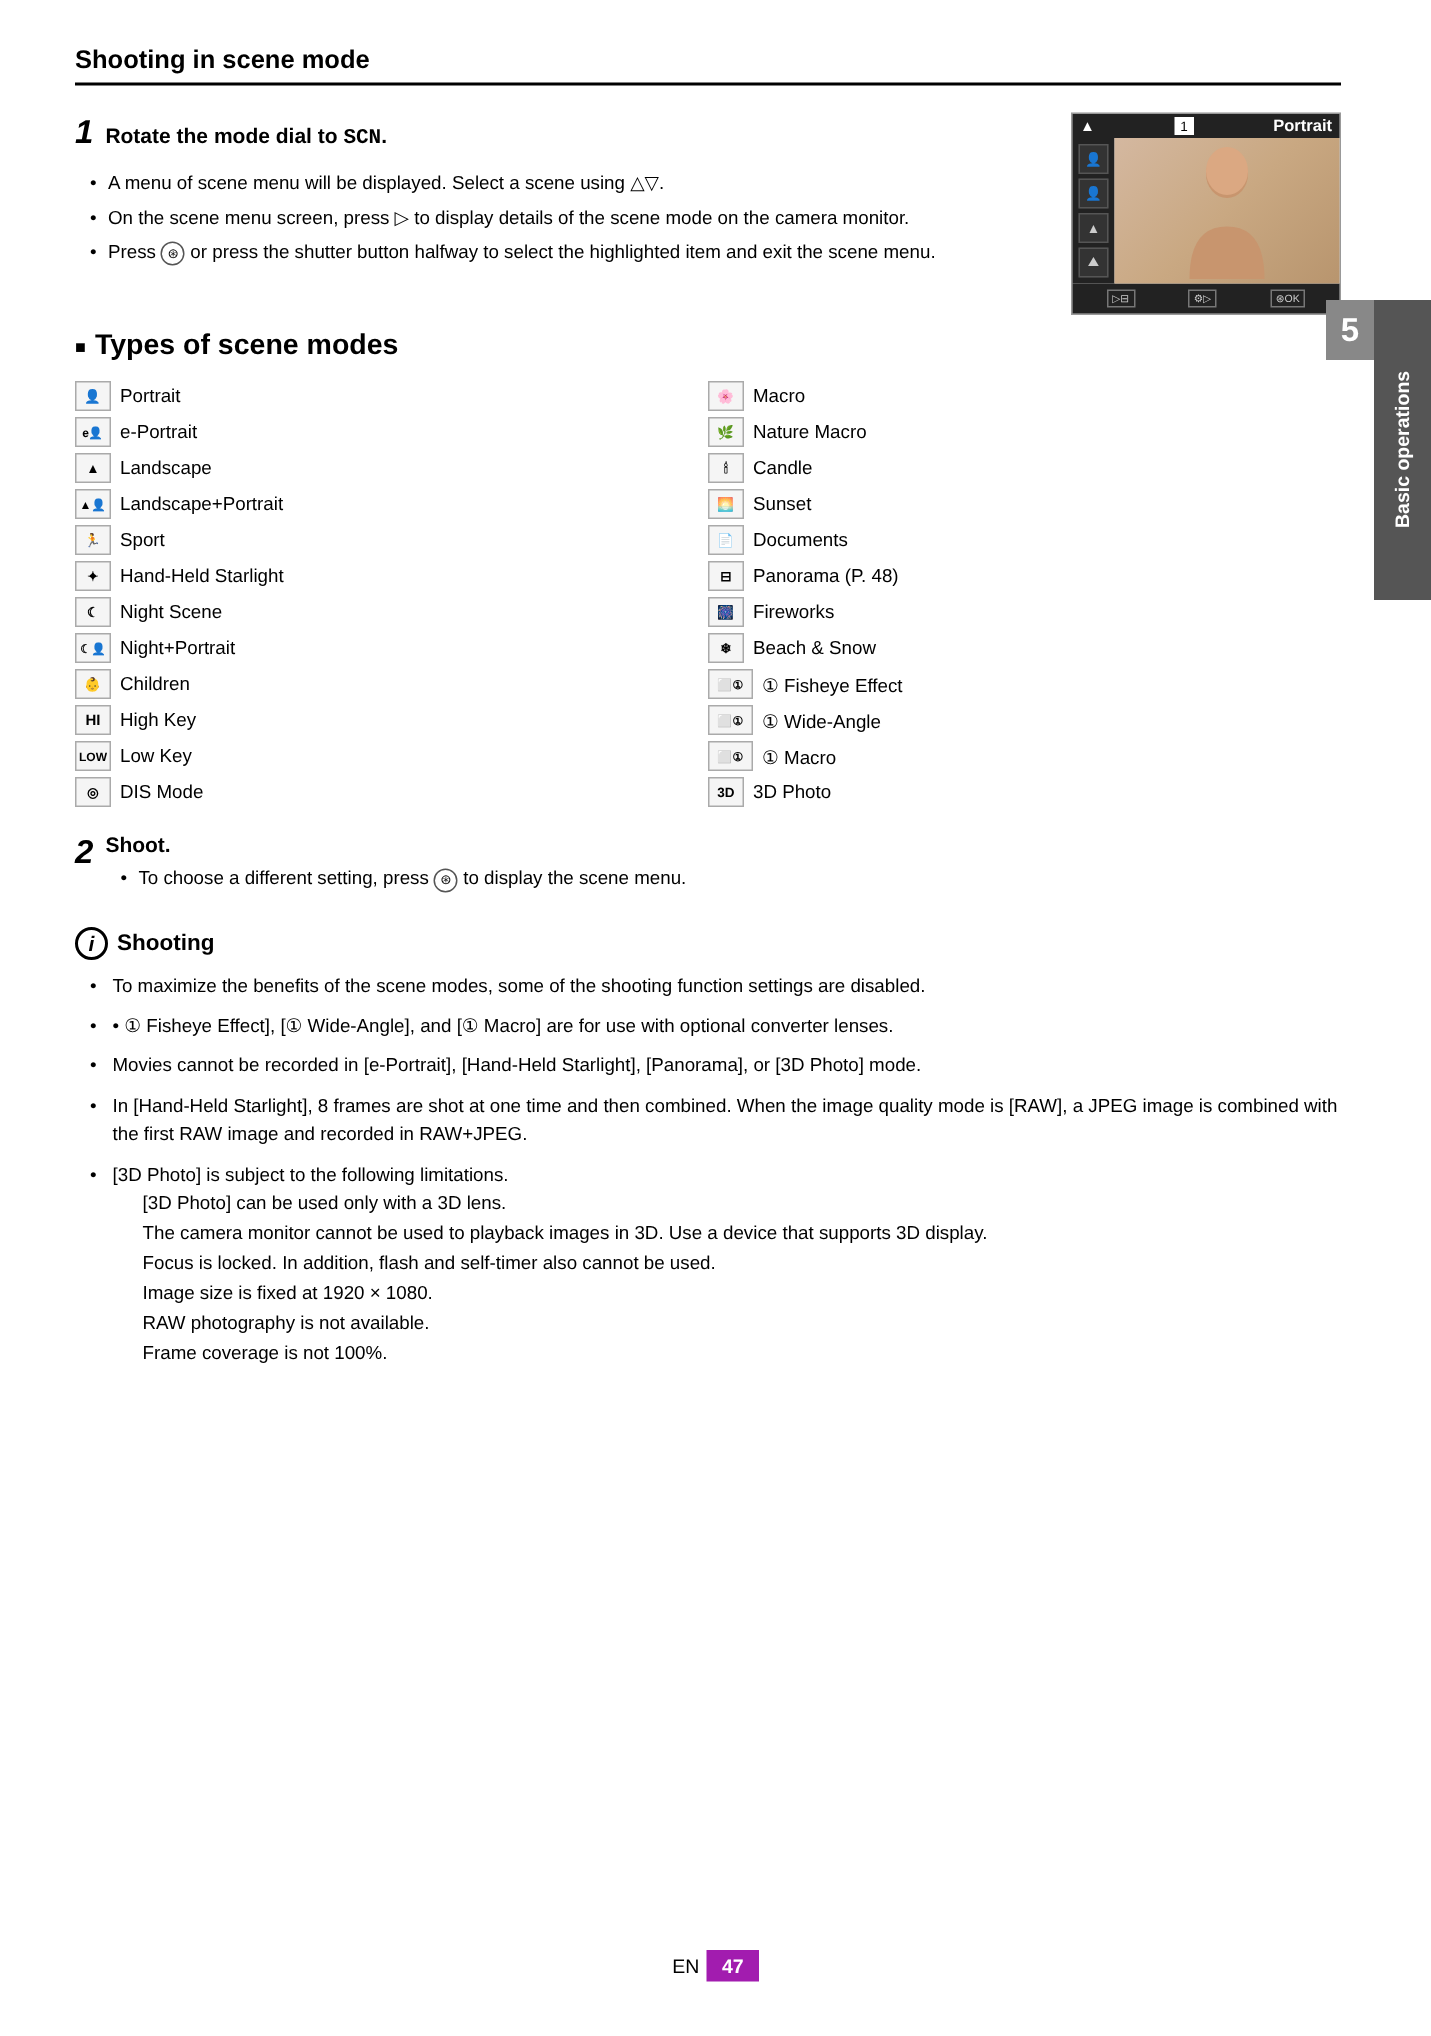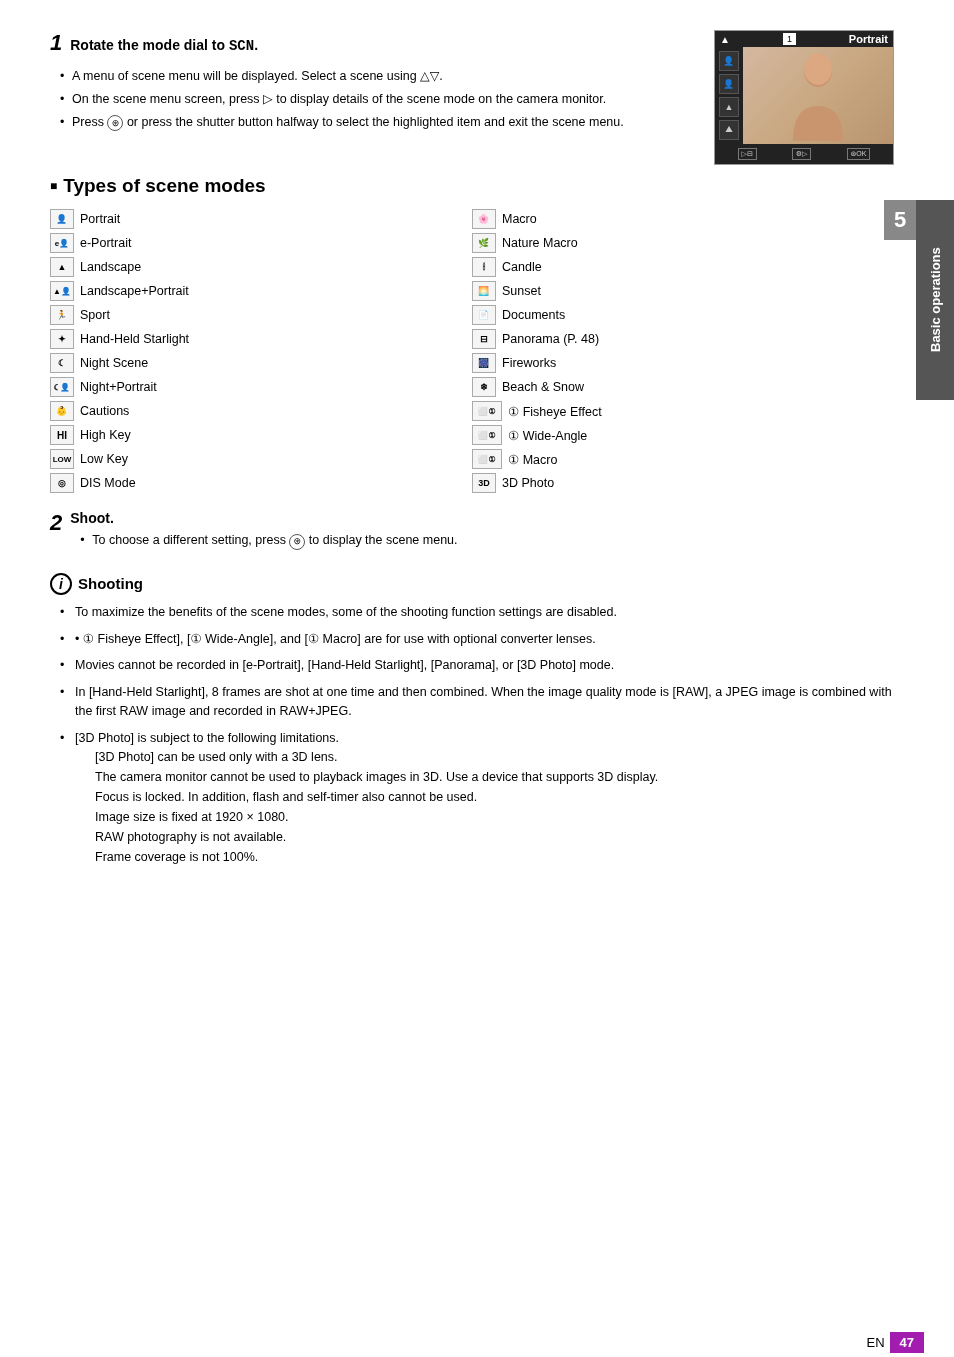--- a/index.html
+++ b/index.html
@@ -270,25 +270,25 @@
       font-size: 22px;
       font-weight: bold;
       display: flex;
       align-items: center;
       justify-content: center;
       height: 40px;
     }
     
     .bottom-bar {
       position: absolute;
-      bottom: 4px;
+      bottom: 36px;
       left: 0;
       right: 0;
       display: flex;
-      justify-content: flex-end;
+      justify-content: center;
       align-items: center;
       padding: 0 30px;
       font-size: 13px;
     }
     .page-num-box {
       background: #a21caf;
       color: #fff;
       padding: 3px 10px;
       font-size: 13px;
       font-weight: bold;
@@ -310,20 +310,21 @@
       border: 1px solid #555;
       border-radius: 50%;
       font-size: 9px;
     }
   </style>
 </head>
 <body>
 
 <div class="page-container">
 
+  <div class="section-title">Shooting in scene mode</div>
 
   <div class="step-row">
     <div class="step-content">
       <div style="display:flex;align-items:baseline;margin-bottom:8px;">
         <span class="step-num">1</span>
         <span class="step-text">Rotate the mode dial to <span class="bold-scn">SCN</span>.</span>
       </div>
       <ul class="bullet-list">
         <li>A menu of scene menu will be displayed. Select a scene using △▽.</li>
         <li>On the scene menu screen, press ▷ to display details of the scene mode on the camera monitor.</li>
@@ -434,21 +435,21 @@
       <span class="mode-icon" style="font-size:8px;">☾👤</span>
       <span class="mode-label">Night+Portrait</span>
     </div>
     <div class="scene-mode-item">
       <span class="mode-icon">❄</span>
       <span class="mode-label">Beach &amp; Snow</span>
     </div>
 
     <div class="scene-mode-item">
       <span class="mode-icon">👶</span>
-      <span class="mode-label">Cautions</span>
+      <span class="mode-label">Children</span>
     </div>
     <div class="scene-mode-item">
       <span class="mode-icon wide" style="font-size:8px;">⬜①</span>
       <span class="mode-label">① Fisheye Effect</span>
     </div>
 
     <div class="scene-mode-item">
       <span class="mode-icon" style="font-size:10px; font-weight:bold;">HI</span>
       <span class="mode-label">High Key</span>
     </div>

